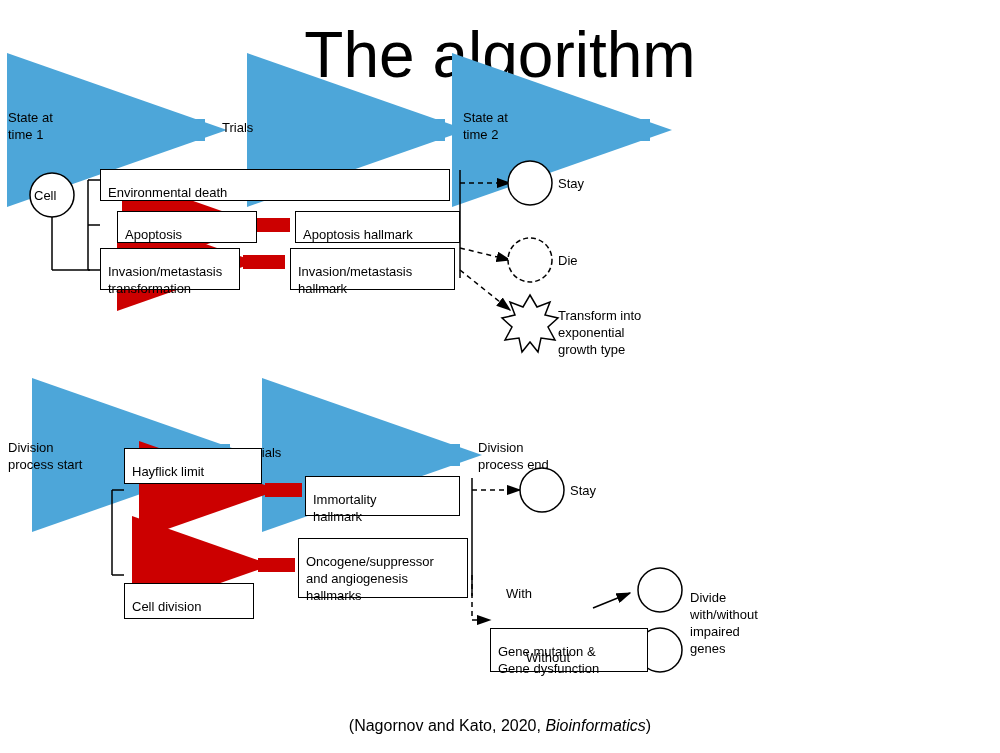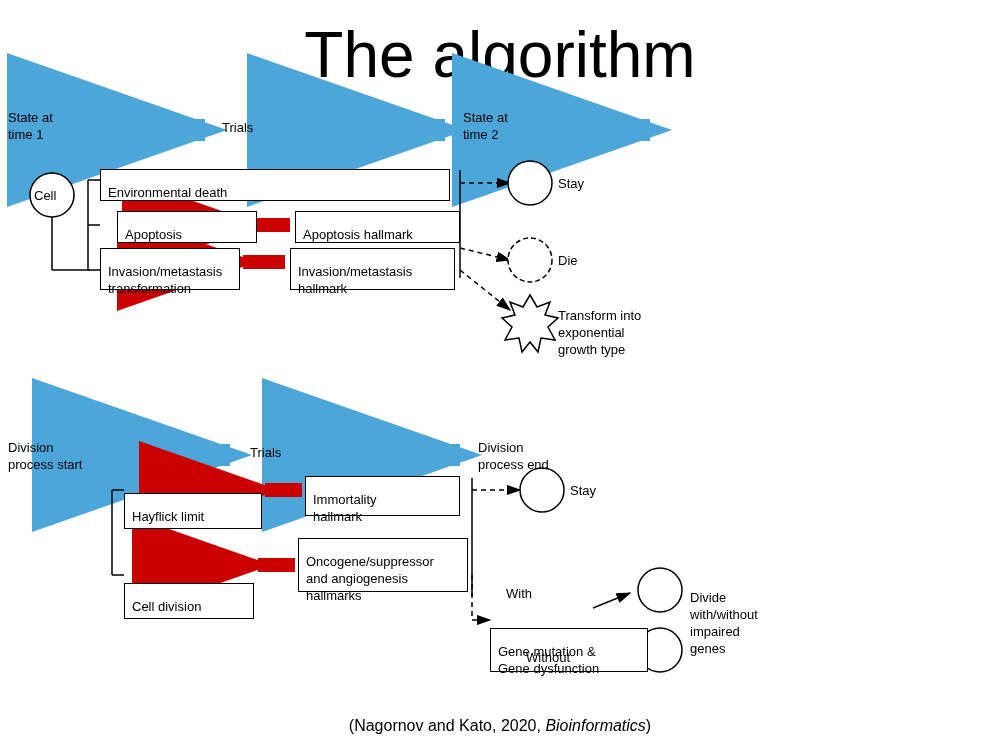--- a/index.html
+++ b/index.html
@@ -185,33 +185,33 @@
 <div class="label" style="left:558px; top:253px;">Die</div>
 
 <div class="label" style="left:558px; top:308px;">Transform into<br>exponential<br>growth type</div>
 
 <div class="label" style="left:8px; top:440px;">Division<br>process start</div>
 
 <div class="label" style="left:250px; top:445px;">Trials</div>
 
 <div class="label" style="left:478px; top:440px;">Division<br>process end</div>
 
-<div class="box" style="left:124px; top:493px; width:138px; height:36px;">
+<div class="box" style="left:124px; top:448px; width:138px; height:36px;">
   <span>Hayflick limit</span>
 </div>
 
 <div class="box" style="left:305px; top:476px; width:155px; height:40px;">
   Immortality<br>hallmark
 </div>
 
 <div class="box" style="left:124px; top:547px; width:130px; height:36px;margin-top:36px;">
   <span>Cell division</span>
 </div>
 
-<div class="box" style="left:298px; top:538px; width:170px; height:54px;">
+<div class="box" style="left:298px; top:538px; width:170px; height:60px;">
   Oncogene/suppressor<br>and angiogenesis<br>hallmarks
 </div>
 
 <div class="box" style="left:490px; top:580px; width:158px; height:44px;margin-top:48px;">
   Gene mutation &amp;<br>Gene dysfunction
 </div>
 
 <div class="label" style="left:506px; top:586px;">With</div>
 
 <div class="label" style="left:526px; top:650px;">Without</div>

